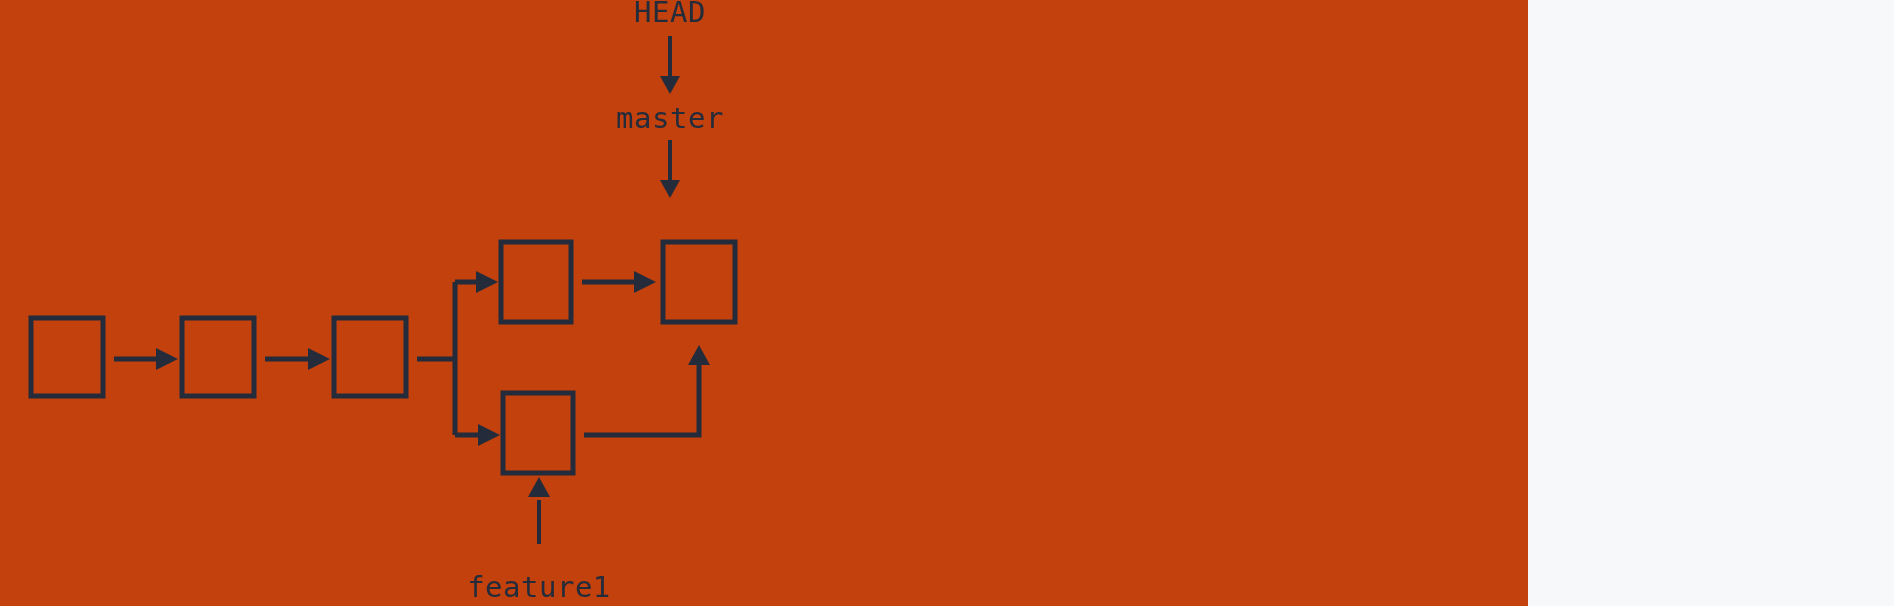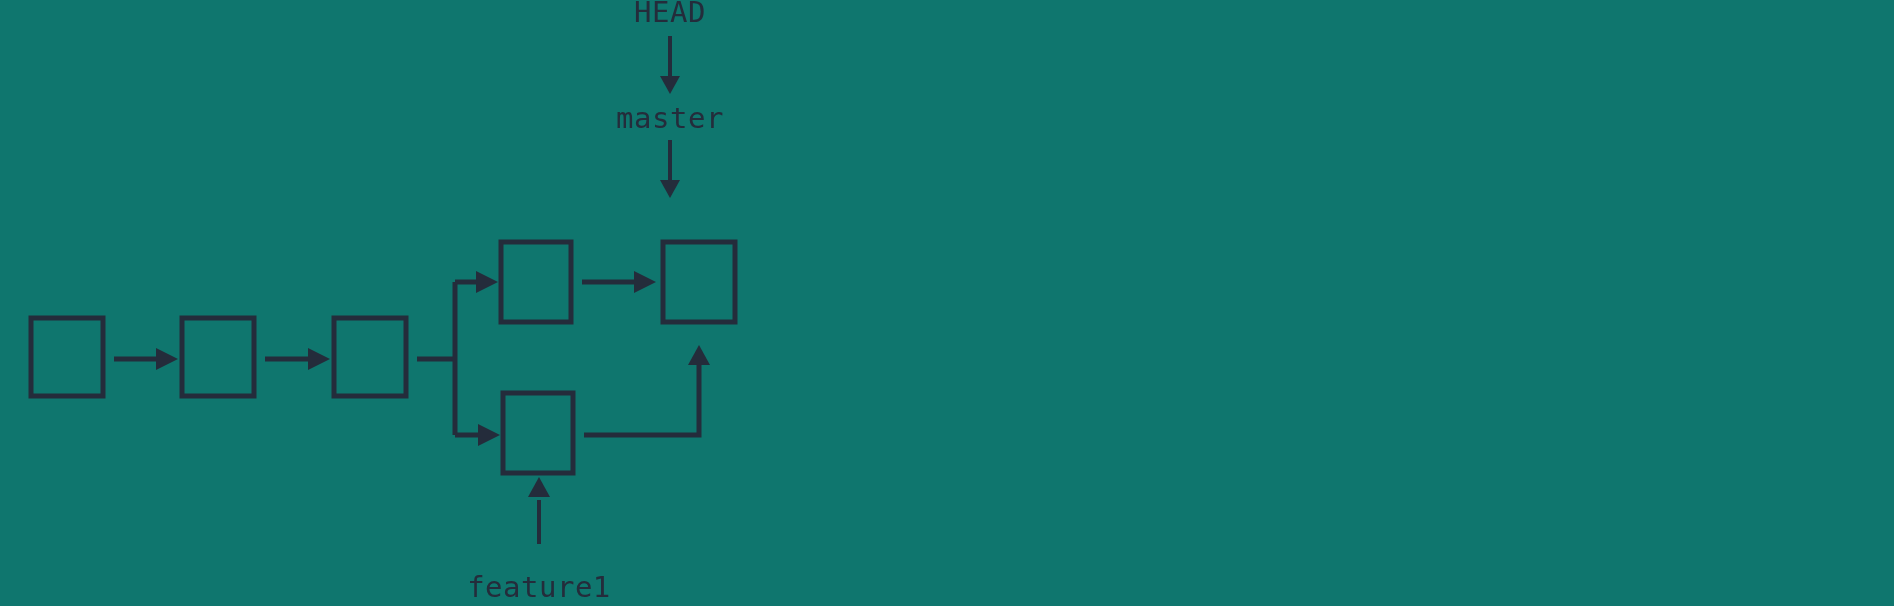--- a/index.html
+++ b/index.html
@@ -9,23 +9,23 @@
   }
   body {
     width: 1894px;
     height: 606px;
     background: #f6f8fa;
     font-family: "DejaVu Sans Mono", monospace;
     overflow: hidden;
   }
   #graph-root {
     position: relative;
-    width: 1894px;
+    width: 1528px;
     height: 606px;
-    background: #0f766e;
+    background: #c2410c;
     text-align: center;
   }
   #graph-svg {
     position: absolute;
     top: 0;
     left: 0;
     width: 1894px;
     height: 606px;
     display: block;
   }

